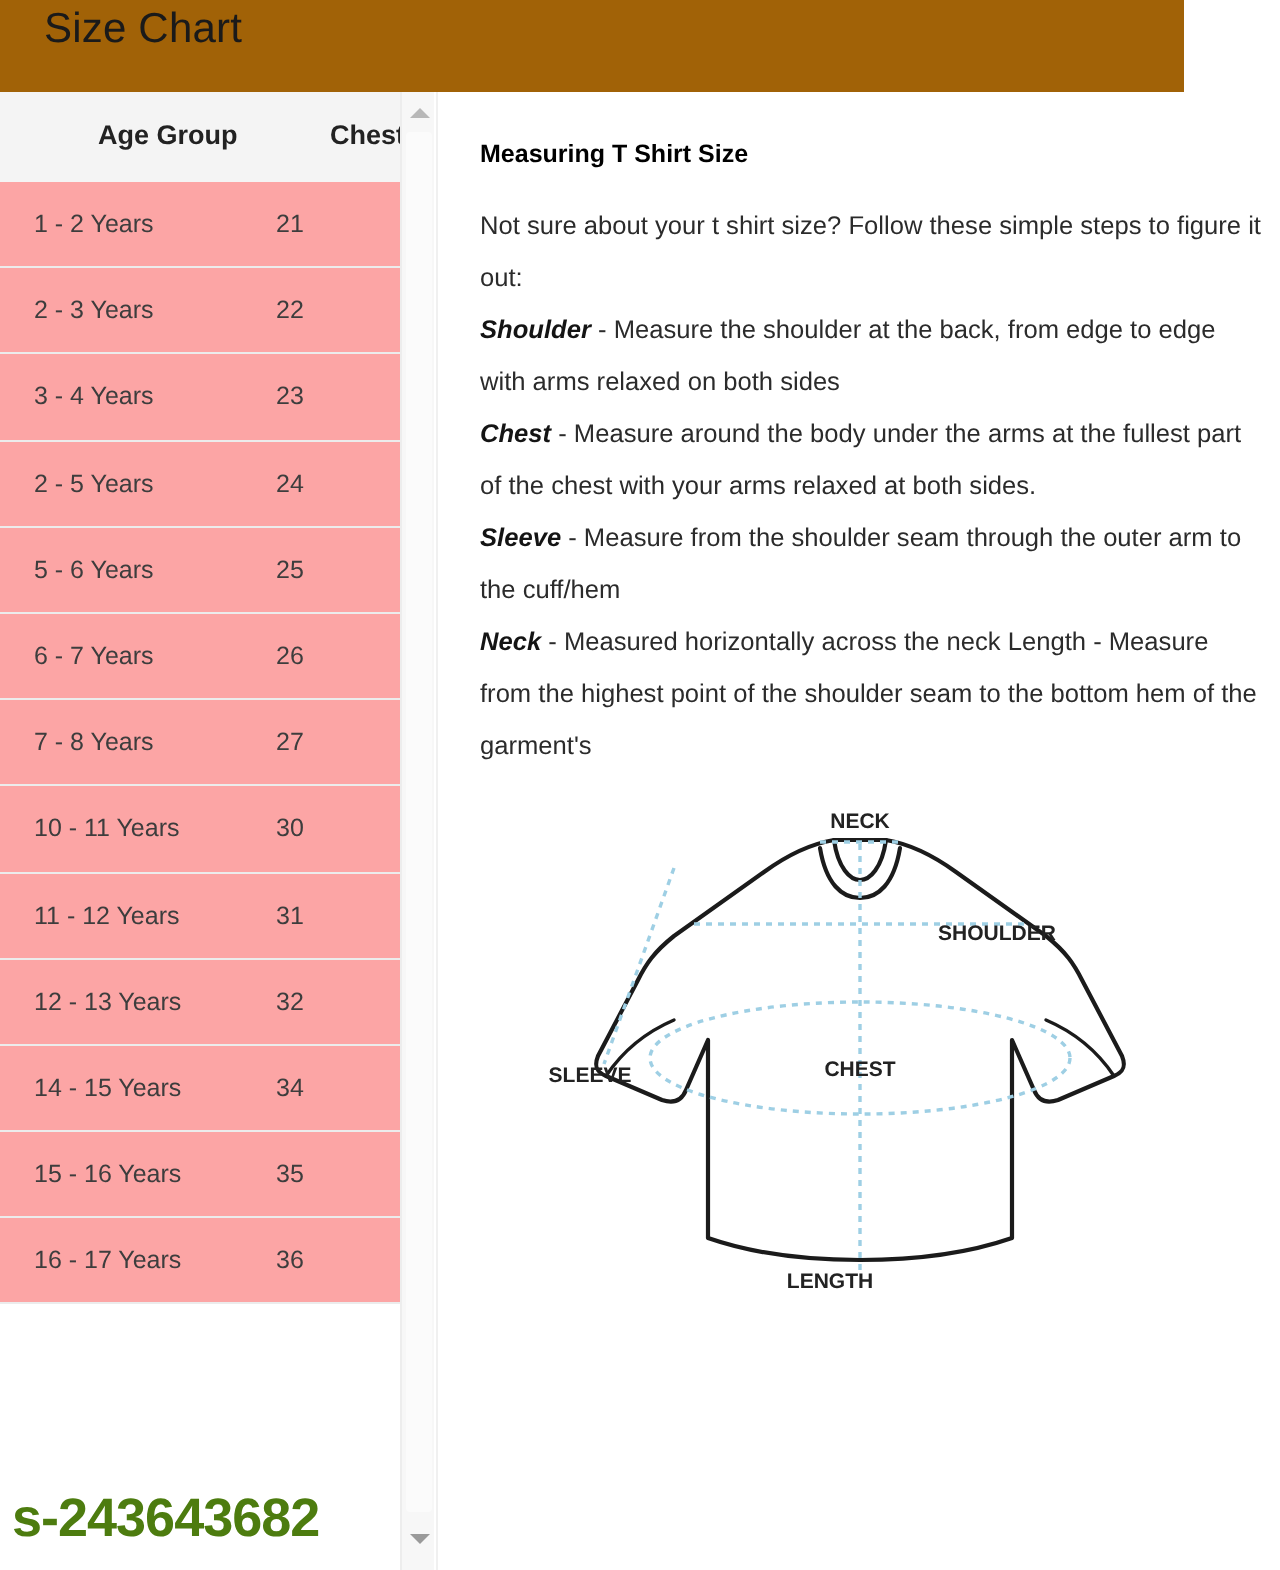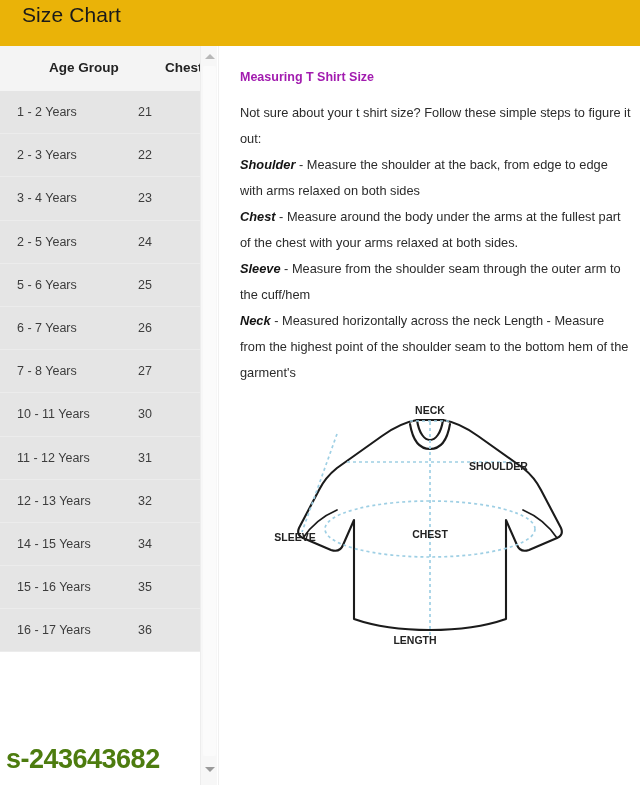--- a/index.html
+++ b/index.html
@@ -16,23 +16,23 @@
     position: relative;
     width: 640px;
     height: 785px;
     background: #ffffff;
   }
 
   
   .titlebar {
     position: absolute;
     left: 0; top: 0;
-    width: 640px;
+    width: 592px;
     height: 46px;
-    background: #eab308;
+    background: #a16207;
     padding-left: 44px;
   }
   .titlebar .title {
     position: absolute;
     left: 22px; top: 3px;
     font-size: 21px;
     color: #1a1a1a;
     letter-spacing: 0.1px;
   }
 
@@ -67,21 +67,21 @@
     font-weight: bold;
     color: #222222;
     margin-left: 32px;
   }
   .thead .th-age { left: 17px; }
   .thead .th-chest { left: 133px; }
 
   .trow {
     position: relative;
     height: 43.2px;
-    background: #e5e5e5;
+    background: #fca5a5;
     border-bottom: 1px solid #ececec;
   }
   .trow .cell {
     position: absolute;
     top: 14px;
     font-size: 12.5px;
     color: #3d3d3d;
   }
   .trow .c-age  { left: 17px; }
   .trow .c-chest{ left: 138px; }
@@ -138,21 +138,21 @@
     background: #ffffff;
   }
   .info-inner {
     position: absolute;
     left: 21px; top: 24px;
     width: 392px;
   }
   .info-head {
     font-size: 12.5px;
     font-weight: bold;
-    color: #a21caf;
+    color: #000000;
     margin-bottom: 16px;
   }
   .info-p {
     font-size: 12.8px;
     line-height: 26px;
     color: #2b2b2b;
   }
   .info-p .term {
     font-style: italic;
     font-weight: bold;

